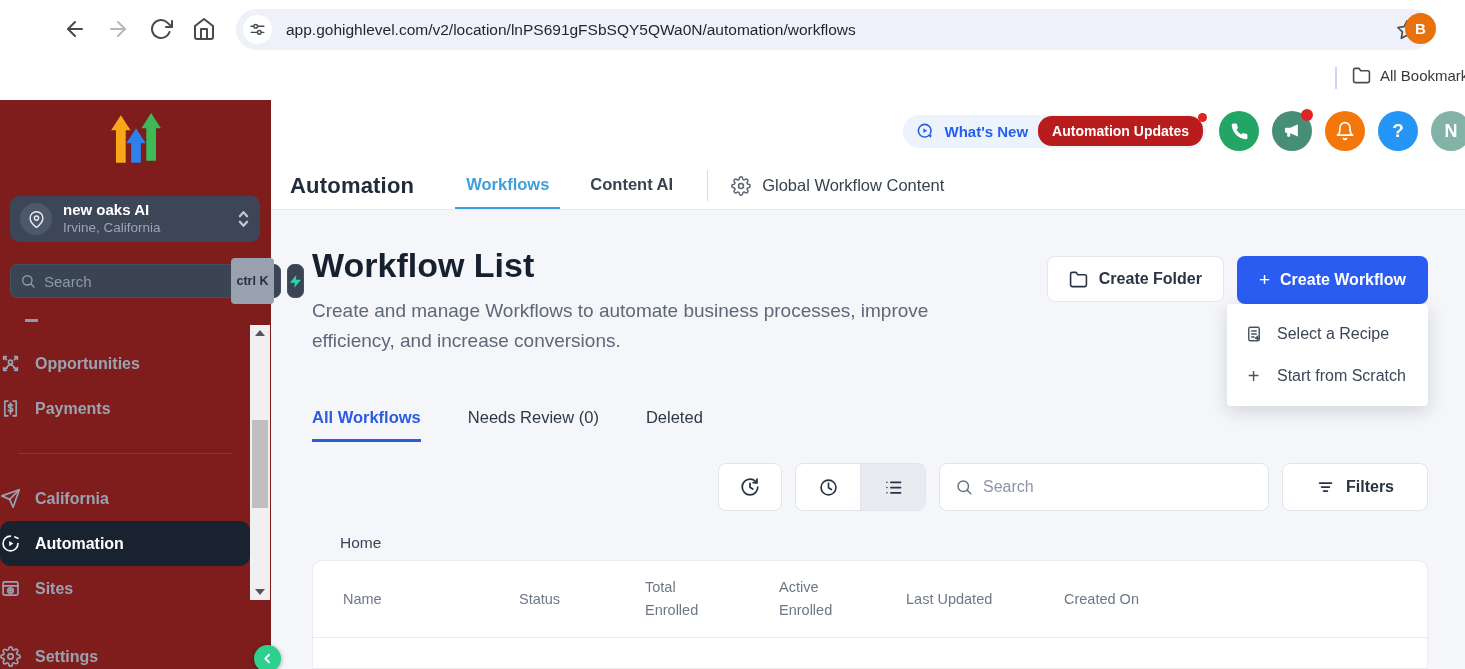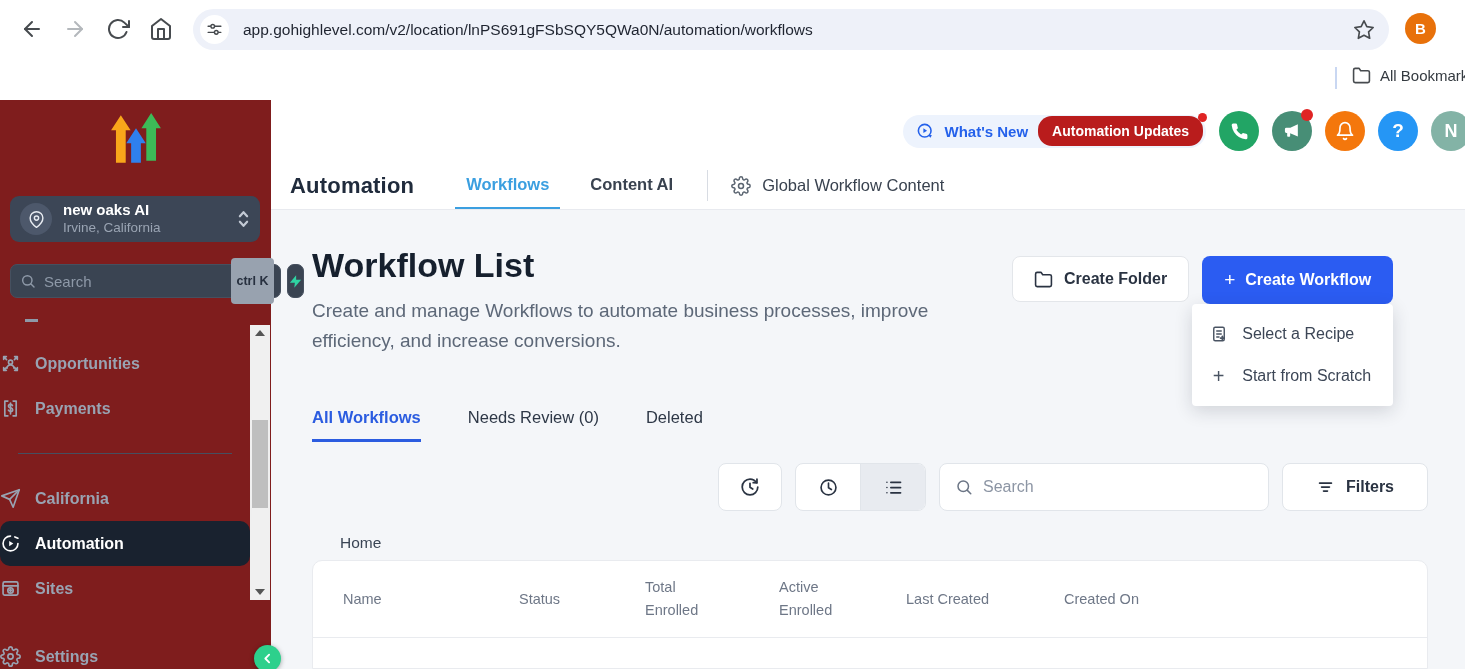--- a/index.html
+++ b/index.html
@@ -1,21 +1,21 @@
 <!DOCTYPE html>
 <html><head>
 <meta charset="utf-8">
 <style>
   * { margin:0; padding:0; box-sizing:border-box; }
   html,body { width:1465px; height:669px; overflow:hidden; background:#fff;
     font-family:"Liberation Sans","DejaVu Sans",sans-serif; }
   svg { display:block; }
 
   
-  .chrome { position:relative; height:58px; background:#fff; }
+  .chrome { position:relative; height:58px; background:#fff;margin-left:43px; }
   .nav-ico { position:absolute; top:17px; width:24px; height:24px; color:#474b4f; cursor:pointer; }
   .nav-ico.disabled { color:#b4b8bc; }
   .omnibox { position:absolute; left:193px; top:9px; width:1196px; height:41px;
     background:#eef1f9; border-radius:21px; display:flex; align-items:center; padding:0 14px 0 7px; }
   .tune-wrap { width:29px; height:29px; border-radius:50%; background:#fff;
     display:flex; align-items:center; justify-content:center; margin-right:14px; }
   .url-text { font-size:15.5px; color:#1f2430; white-space:nowrap; flex:1; }
   .star { width:22px; height:22px; color:#474b4f; margin-left:8px; cursor:pointer; }
   .avatar-b { position:absolute; right:29px; top:13px; width:31px; height:31px; border-radius:50%;
     background:#e8710a; color:#fff; font-size:15px; font-weight:700;
@@ -93,21 +93,21 @@
   .page-h { font-size:22px; font-weight:700; color:#202b3c; letter-spacing:.2px; }
   .nav-tab { padding:0 11px; margin-left:41px; font-size:16.5px; font-weight:600; color:#39424f;
     border-bottom:2.5px solid transparent; cursor:pointer; }
   .nav-tab.active { color:#3b9fe0; border-bottom-color:#3b9fe0; }
   .nav-tab + .nav-tab { margin-left:19px; }
   .v-div { width:1px; background:#d8dce3; margin:8px 23px; }
   .gws { gap:11px; color:#39424f; font-size:16.5px; cursor:pointer; }
   .gws .gi { color:#5a6470; }
 
   .content { flex:1; padding:0 37px 0 41px; display:flex; flex-direction:column; min-height:0; }
-  .title-row { margin-top:36px; display:flex; }
+  .title-row { margin-top:36px; display:flex; justify-content:space-between; }
   .wl-title { font-size:34px; font-weight:700; color:#16202e; }
   .wl-desc { margin-top:11px; max-width:700px; font-size:19px; line-height:1.58; color:#5d6878; }
   .actions { position:relative; flex:none; }
   .actions-row { display:flex; gap:13px; margin-top:10px; }
   .btn-folder { height:46px; background:#fff; border:1px solid #e3e6ea; border-radius:8px;
     display:flex; align-items:center; gap:11px; padding:0 21px; font-size:16px; font-weight:600;
     color:#2a3342; cursor:pointer; }
   .btn-create { height:48px; background:#2b5cf2; border:none; border-radius:8px; color:#fff;
     display:flex; align-items:center; gap:10px; padding:0 22px; font-size:16px; font-weight:700;
     cursor:pointer; font-family:inherit; }
@@ -462,20 +462,20 @@
       </div>
 
       <div class="breadcrumb">Home</div>
 
       <div class="wtable">
         <div class="thead">
           <span class="th c-name">Name</span>
           <span class="th c-status">Status</span>
           <span class="th c-total"><span class="wrap2">Total Enrolled</span></span>
           <span class="th c-active"><span class="wrap2">Active Enrolled</span></span>
-          <span class="th c-updated">Last Created</span>
+          <span class="th c-updated">Last Updated</span>
           <span class="th c-created">Created On</span>
         </div>
         <div class="tbody"></div>
       </div>
     </div>
   </div>
 </div>
 
 </body></html>

